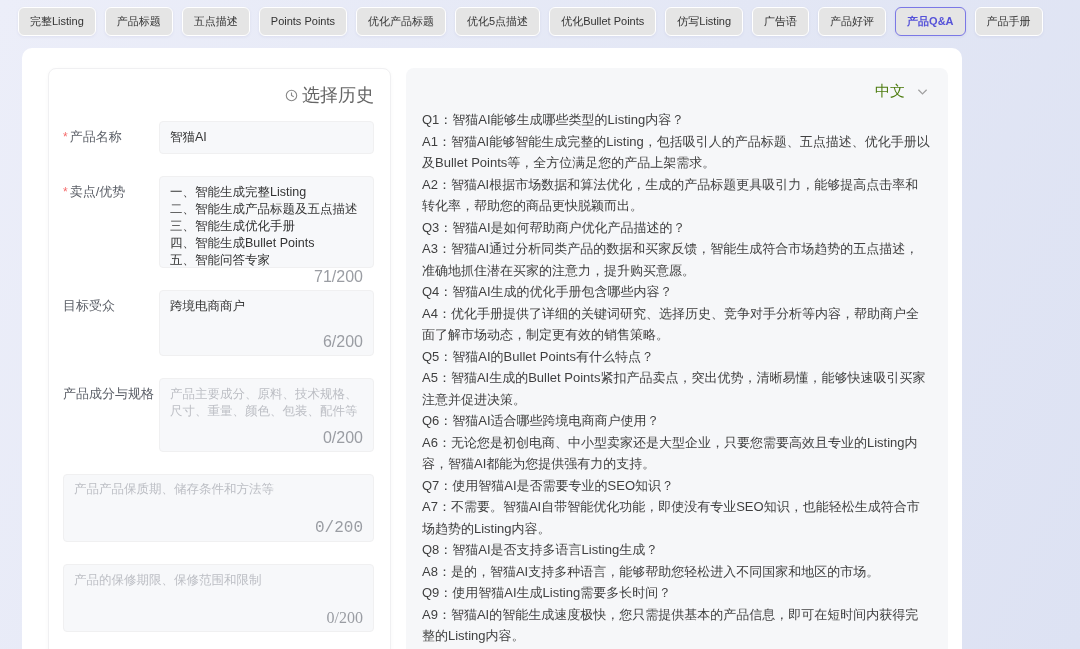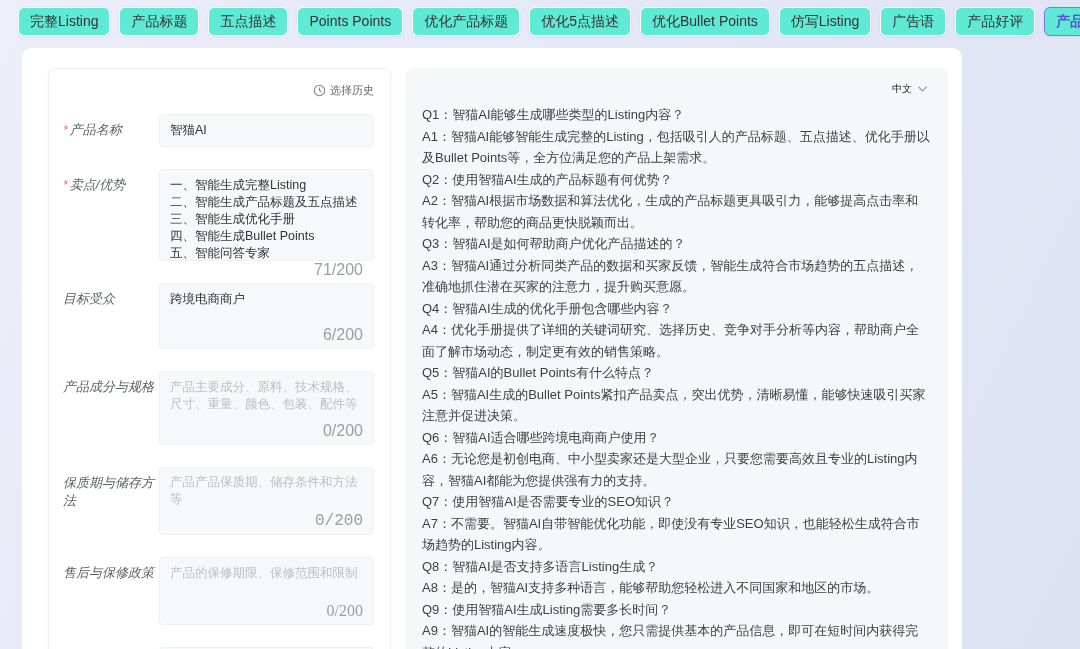--- a/index.html
+++ b/index.html
@@ -6,22 +6,22 @@
   html,body { width:1080px; height:649px; overflow:hidden; }
   body {
     font-family:"Liberation Sans","DejaVu Sans",sans-serif;
     background:linear-gradient(115deg,#eceef9 0%,#e3e7f5 55%,#dde2f3 100%);
     position:relative; font-size:13px; color:#333;
   }
 
   
   .tabbar { display:flex; gap:9px; padding:7px 0 0 18px; align-items:flex-start; }
   .tab {
-    background:#5eead4; border:1px solid #fff; border-radius:6px;
-    padding:6px 11px; font-size:14px; color:#333; cursor:pointer;
+    background:#e5e5e5; border:1px solid #fff; border-radius:6px;
+    padding:6px 11px; font-size:11px; color:#333; cursor:pointer;
     box-shadow:0 1px 3px rgba(80,80,140,0.08); white-space:nowrap; line-height:15px;
   }
   .tab.active { color:#5552d9; border:1px solid #7b78e6; font-weight:bold; }
 
   
   .main {
     position:absolute; left:22px; top:48px; width:940px; height:620px;
     background:#fff; border-radius:10px; padding:20px 14px 0 26px;
     display:flex; gap:15px;
   }
@@ -29,28 +29,28 @@
   
   .form-card {
     width:343px; flex:0 0 343px; background:#fff;
     border:1px solid #f0f0f2; border-radius:8px;
     box-shadow:0 1px 4px rgba(0,0,0,0.03);
     padding:14px 16px 10px 14px; height:600px;
   }
   .history-row { text-align:right; margin-bottom:14px; }
   .history-link {
     display:inline-flex; align-items:center; gap:4px;
-    font-size:11px; color:#666; cursor:pointer;
+    font-size:18px; color:#666; cursor:pointer;
   }
   .history-link svg { display:block; }
 
   .form-row { display:flex; margin-bottom:22px; }
   .form-label {
     width:96px; flex:0 0 96px; font-size:13px; color:#5a5e66;
-    line-height:18px; padding-top:7px;font-style:italic;
+    line-height:18px; padding-top:7px;
   }
   .req { color:#f56c6c; margin-right:2px; font-size:12px; }
   .ctrl { flex:1; }
   .box {
     background:#f7f8fa; border:1px solid #f0f0f1; border-radius:4px;
     width:100%; padding:7px 10px 5px 10px; display:flex; flex-direction:column;
     font-size:12.5px; line-height:17px; color:#333;
   }
   .box.single { height:33px; justify-content:center; padding:0 10px; }
   .box .val { white-space:pre-line; color:#333; }
@@ -65,22 +65,22 @@
   .h-after{ height:68px;font-family:Liberation Serif, serif; }
   .h-faq  { height:64px; }
 
   
   .out-panel {
     flex:1; background:#f6f7f9; border-radius:8px;
     padding:10px 18px 12px 16px; height:600px; overflow:hidden;
   }
   .lang-row { display:flex; justify-content:flex-end; margin-bottom:4px; }
   .lang-select {
-    display:inline-flex; align-items:center; gap:5px;
-    font-size:10px; color:#0f172a; cursor:pointer; padding:4px 2px;
+    display:inline-flex; align-items:center; gap:12px;
+    font-size:15px; color:#4d7c0f; cursor:pointer; padding:4px 2px;
   }
   .lang-select svg { display:block; }
   .qa { font-size:13px; color:#3f3f3f; line-height:21.5px; }
   .qa-line { }
 </style>
 </head>
 <body>
 
 <div class="tabbar">
   <div class="tab">完整Listing</div>
@@ -154,31 +154,29 @@
       <div class="form-label">产品成分与规格</div>
       <div class="ctrl">
         <div class="box h-ing">
           <span class="ph">产品主要成分、原料、技术规格、尺寸、重量、颜色、包装、配件等</span>
           <span class="counter">0/200</span>
         </div>
       </div>
     </div>
 
     <div class="form-row">
-      <div class="form-label">保质期与储存方法</div>
       <div class="ctrl">
         <div class="box h-shelf">
           <span class="ph">产品产品保质期、储存条件和方法等</span>
           <span class="counter">0/200</span>
         </div>
       </div>
     </div>
 
     <div class="form-row">
-      <div class="form-label">售后与保修政策</div>
       <div class="ctrl">
         <div class="box h-after">
           <span class="ph">产品的保修期限、保修范围和限制</span>
           <span class="counter">0/200</span>
         </div>
       </div>
     </div>
 
     <div class="form-row">
       <div class="form-label">常见问题与解答</div>
@@ -199,21 +197,20 @@
         <span>
           <svg width="11" height="8" viewBox="0 0 12 8" fill="none" stroke="#a0a0a0" stroke-width="1.4">
             <polyline points="1.5,1.5 6,6 10.5,1.5"></polyline>
           </svg>
         </span>
       </span>
     </div>
     <div class="qa">
       <div class="qa-line">Q1：智猫AI能够生成哪些类型的Listing内容？</div>
       <div class="qa-line">A1：智猫AI能够智能生成完整的Listing，包括吸引人的产品标题、五点描述、优化手册以及Bullet Points等，全方位满足您的产品上架需求。</div>
-      <div class="qa-line">Q2：使用智猫AI生成的产品标题有何优势？</div>
       <div class="qa-line">A2：智猫AI根据市场数据和算法优化，生成的产品标题更具吸引力，能够提高点击率和转化率，帮助您的商品更快脱颖而出。</div>
       <div class="qa-line">Q3：智猫AI是如何帮助商户优化产品描述的？</div>
       <div class="qa-line">A3：智猫AI通过分析同类产品的数据和买家反馈，智能生成符合市场趋势的五点描述，准确地抓住潜在买家的注意力，提升购买意愿。</div>
       <div class="qa-line">Q4：智猫AI生成的优化手册包含哪些内容？</div>
       <div class="qa-line">A4：优化手册提供了详细的关键词研究、选择历史、竞争对手分析等内容，帮助商户全面了解市场动态，制定更有效的销售策略。</div>
       <div class="qa-line">Q5：智猫AI的Bullet Points有什么特点？</div>
       <div class="qa-line">A5：智猫AI生成的Bullet Points紧扣产品卖点，突出优势，清晰易懂，能够快速吸引买家注意并促进决策。</div>
       <div class="qa-line">Q6：智猫AI适合哪些跨境电商商户使用？</div>
       <div class="qa-line">A6：无论您是初创电商、中小型卖家还是大型企业，只要您需要高效且专业的Listing内容，智猫AI都能为您提供强有力的支持。</div>
       <div class="qa-line">Q7：使用智猫AI是否需要专业的SEO知识？</div>

